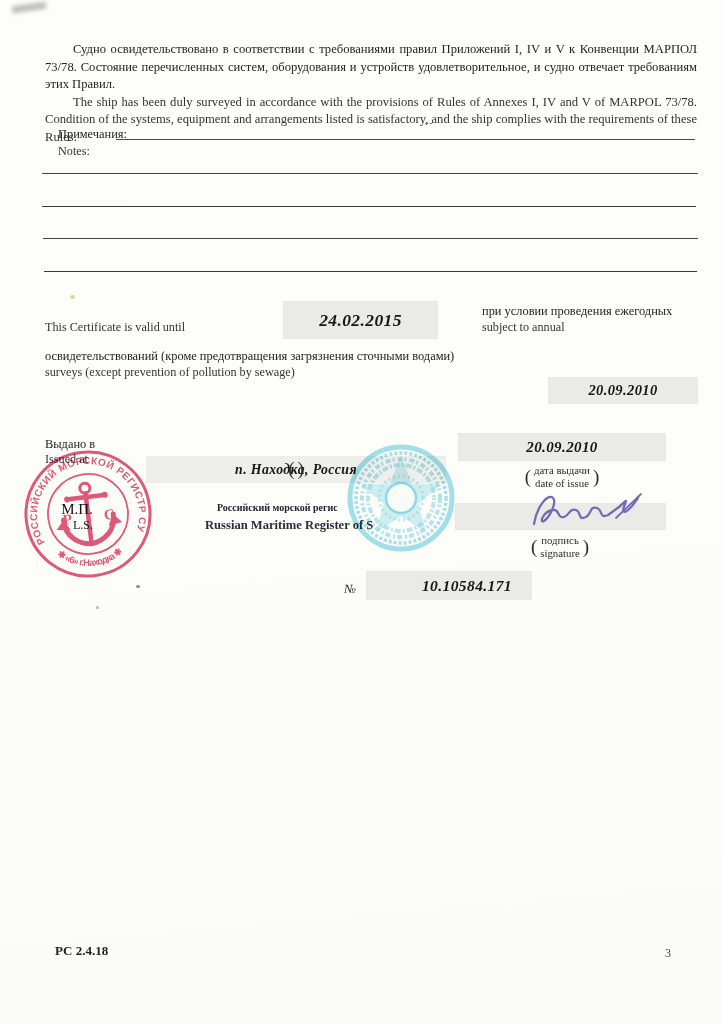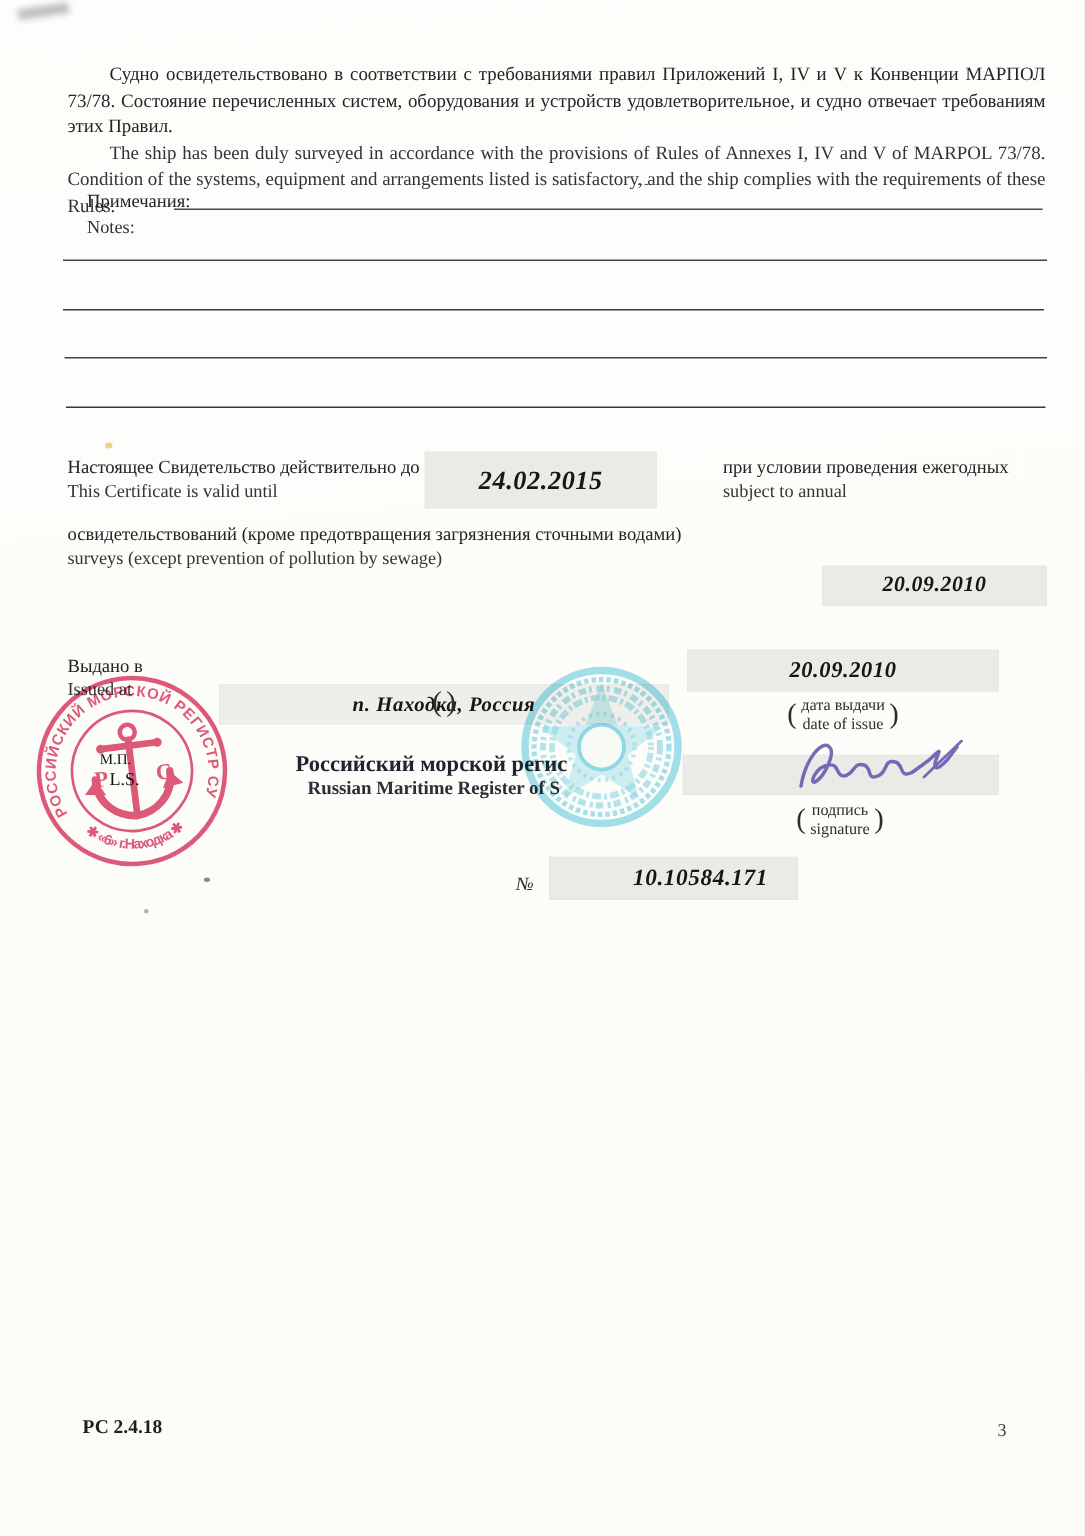--- a/index.html
+++ b/index.html
@@ -47,21 +47,20 @@
   <div class="abs ru" style="left:58px;top:126px;">Примечания:</div>
   <div class="abs" style="left:116px;right:28px;top:139px;border-top:1.6px solid #4a4a4a;"></div>
   <div class="abs" style="left:425px;top:117px;font-size:10px;color:#555;letter-spacing:1px;">--</div>
   <div class="abs en" style="left:58px;top:143px;">Notes:</div>
 
   <div class="abs rule" style="left:42px;right:25px;top:173px;"></div>
   <div class="abs rule" style="left:42px;right:27px;top:206px;border-top-color:#3c3c3c;"></div>
   <div class="abs rule" style="left:43px;right:25px;top:238px;"></div>
   <div class="abs rule" style="left:44px;right:26px;top:271px;border-top-color:#383838;"></div>
 
-  <div class="abs ru nowrap" style="left:45px;top:303px;">Настоящее Свидетельство действительно до</div>
   <div class="abs en" style="left:45px;top:319px;">This Certificate is valid until</div>
   <div class="abs fieldbox" style="left:283px;top:301px;width:155px;height:38px;">
     <div class="dateval" style="font-size:17.5px;">24.02.2015</div>
   </div>
   <div class="abs ru nowrap" style="left:482px;top:303px;">при условии проведения ежегодных</div>
   <div class="abs en" style="left:482px;top:319px;">subject to annual</div>
 
   <div class="abs en" style="left:45px;top:364px;">surveys (except prevention of pollution by sewage)</div>
   <div class="abs ru nowrap" style="left:45px;top:348px;">освидетельствований (кроме предотвращения загрязнения сточными водами)</div>
 
@@ -87,25 +86,25 @@
   </div>
   <div class="abs parenblock" style="left:492px;top:464px;width:140px;">
     <span class="paren">(</span>
     <span class="cap">
       <span style="display:block;">дата выдачи</span>
       <span style="display:block;">date of issue</span>
     </span>
     <span class="paren">)</span>
   </div>
 
-  <div class="abs nowrap" style="left:197px;top:502px;font-weight:bold;font-size:15px;color:#20242e;z-index:2;">Российский морской регис</div>
+  <div class="abs nowrap" style="left:217px;top:502px;font-weight:bold;font-size:10px;color:#20242e;z-index:2;">Российский морской регис</div>
   <div class="abs nowrap" style="left:205px;top:518px;font-weight:bold;font-size:12.6px;color:#2a2e38;z-index:2;">Russian Maritime Register of S</div>
 
   <div class="abs" style="left:61px;top:501px;z-index:6;text-align:center;">
-    <div style="font-size:10px;color:#121212;text-align:center;">М.П.</div>
+    <div style="font-size:15px;color:#121212;text-align:center;">М.П.</div>
     <div style="font-size:12px;color:#121212;padding-left:12px;">L.S.</div>
   </div>
 
   <div class="abs fieldbox" style="left:455px;top:503px;width:211px;height:27px;"></div>
   <svg class="abs" style="left:520px;top:484px;z-index:5;" width="130" height="52" viewBox="0 0 130 52">
     <g fill="none" stroke="#6a5fb2" stroke-width="2.3" stroke-linecap="round" stroke-linejoin="round" opacity="0.92">
       <path d="M14,40 C17,22 28,9 33,14 C37,18 30,33 24,37 C19,40 23,27 33,26 C40,25 37,35 44,33 C50,31 49,24 56,26 C62,28 57,37 66,33 C72,30 69,22 77,24 C83,26 79,35 88,31 L99,23 C104,19 108,13 105,20 C101,29 104,31 112,22 L118,14"></path>
       <path d="M96,34 L121,10" stroke-width="1.8"></path>
     </g>
   </svg>

